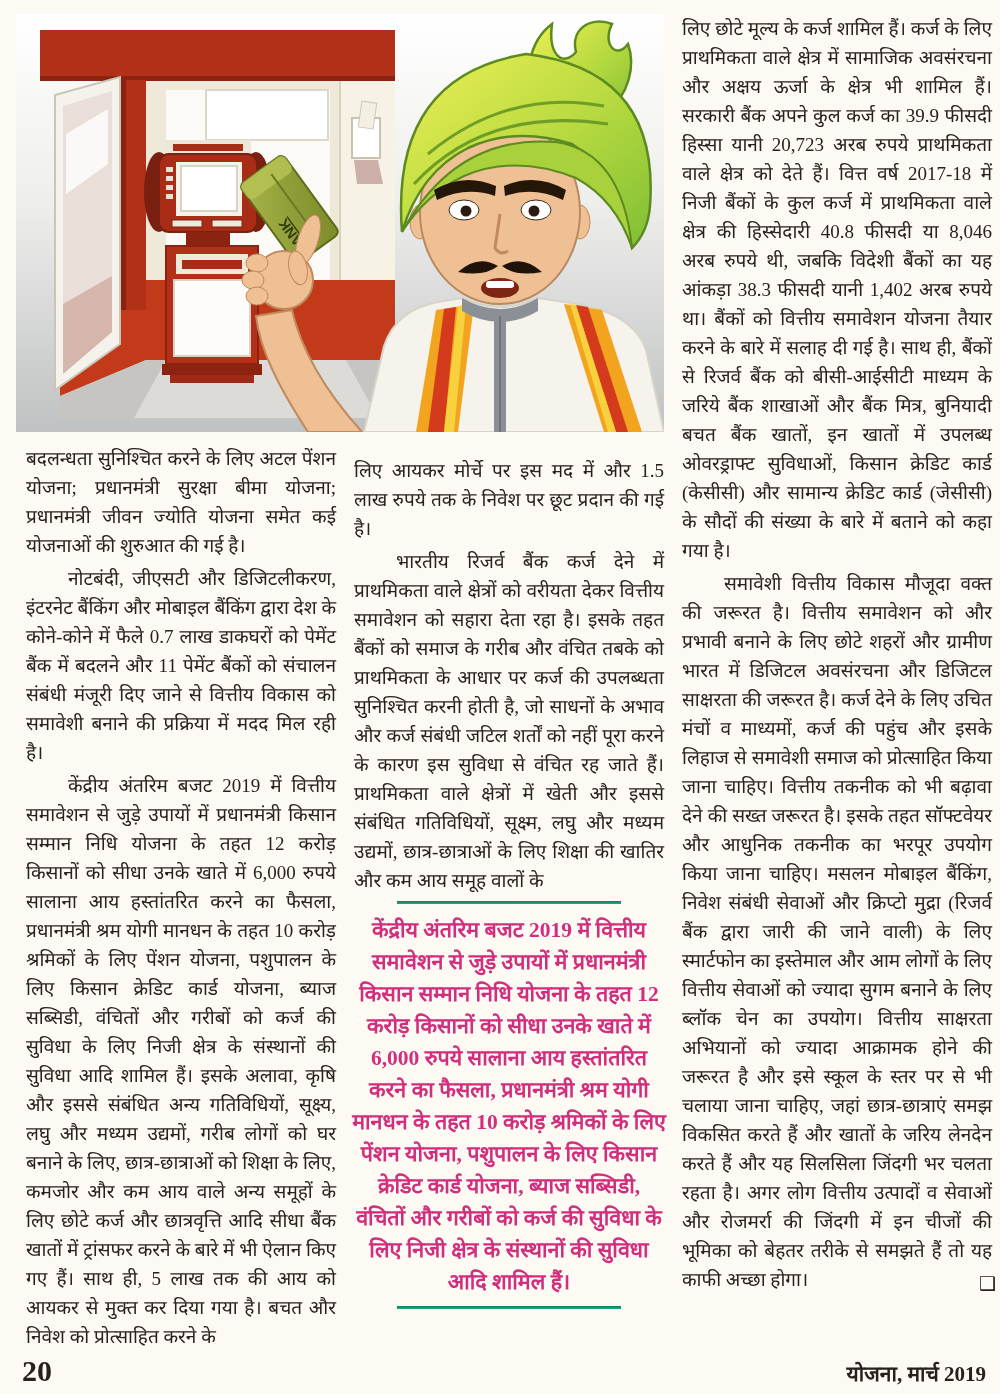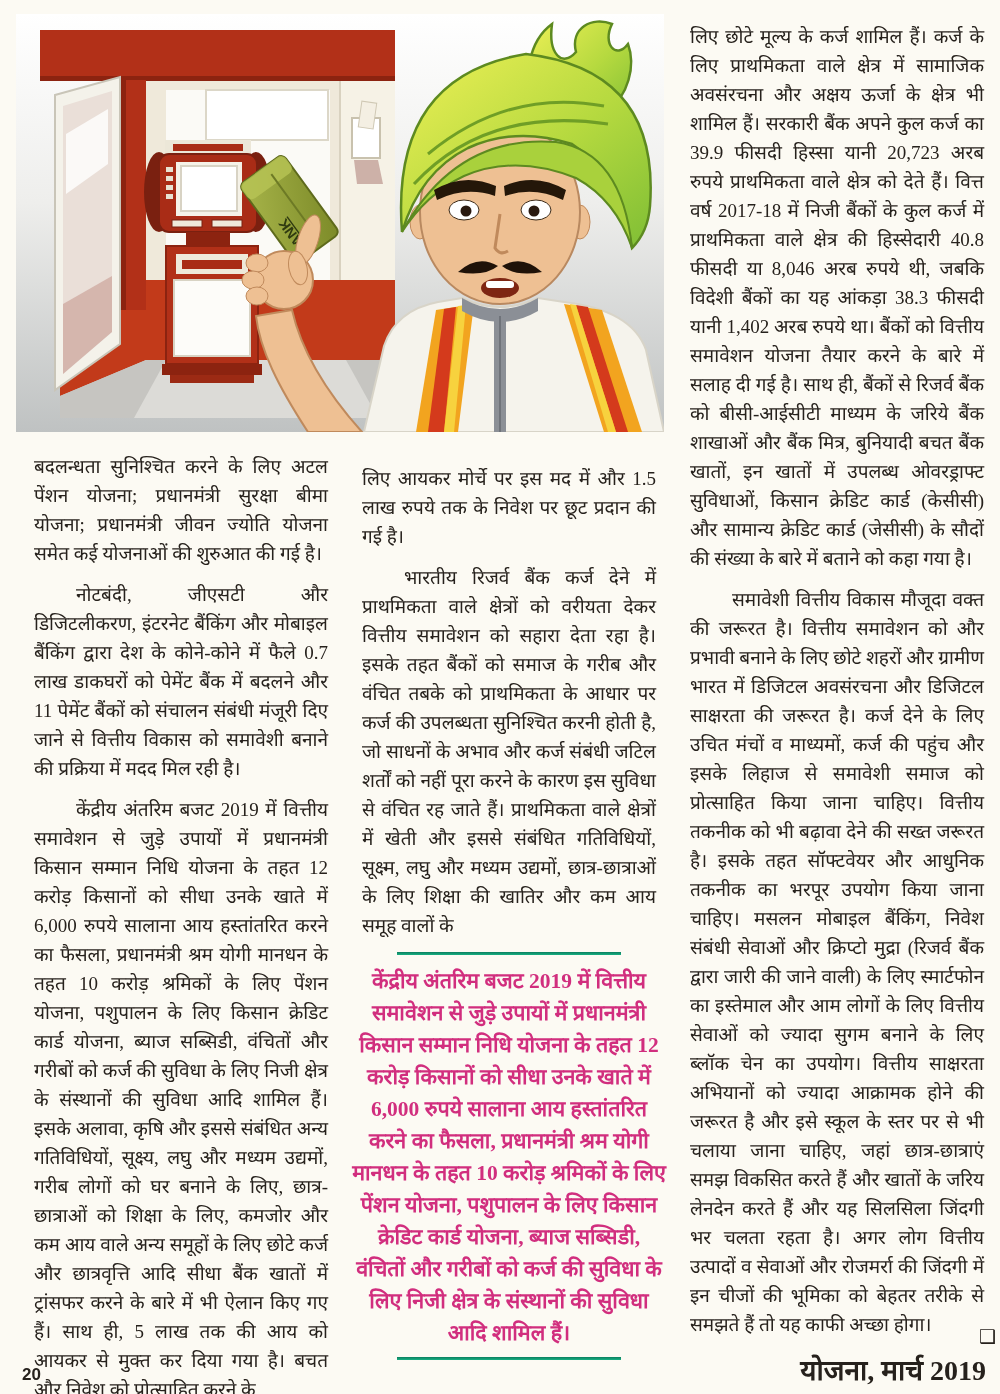--- a/index.html
+++ b/index.html
@@ -10,21 +10,21 @@
     font-family:"Liberation Serif","DejaVu Serif",serif;
     color:#26211c;
   }
   .illustration {
     position:absolute; left:16px; top:14px; width:648px; height:418px;
   }
   .col {
     position:absolute; width:318px;
     font-size:19px; line-height:29px; text-align:justify;
   }
-  .col p { margin:12px; text-indent:42px; }
+  .col p { margin:4px; text-indent:42px; }
   .col p.noindent { text-indent:0; }
   .col-left  { left:22px;  top:440px; }
   .col-mid   { left:350px; top:452px; }
   .col-right { left:678px; top:10px; }
   .pullquote { margin-top:6px; }
   .pq-rule {
     width:224px; height:3px; margin:0 auto;
     background:linear-gradient(#0b7d5e,#19b183);
   }
   .pq-text {
@@ -32,22 +32,22 @@
     text-align:center !important;
     font-size:21.5px; line-height:32px; font-weight:bold;
     color:#d12e7e;
   }
   .endline { text-align:right; margin-top:-29px; font-size:19px; }
   .footer {
     position:absolute; left:22px; right:14px; bottom:6px;
     display:flex; justify-content:space-between; align-items:baseline;
     font-weight:bold;
   }
-  .page-number { font-size:17px; font-family:Liberation Sans, sans-serif; }
-  .magazine-name { font-size:28px;text-align:center; }
+  .page-number { font-size:30px; font-family:Liberation Serif, serif; }
+  .magazine-name { font-size:21px;text-align:center; }
 </style>
 </head>
 <body>
 
 <div class="page">
 
   <div class="illustration">
     <svg viewBox="0 0 648 418" width="648" height="418">
       <defs>
         <linearGradient id="bgG" x1="0" y1="0" x2="0" y2="1">

